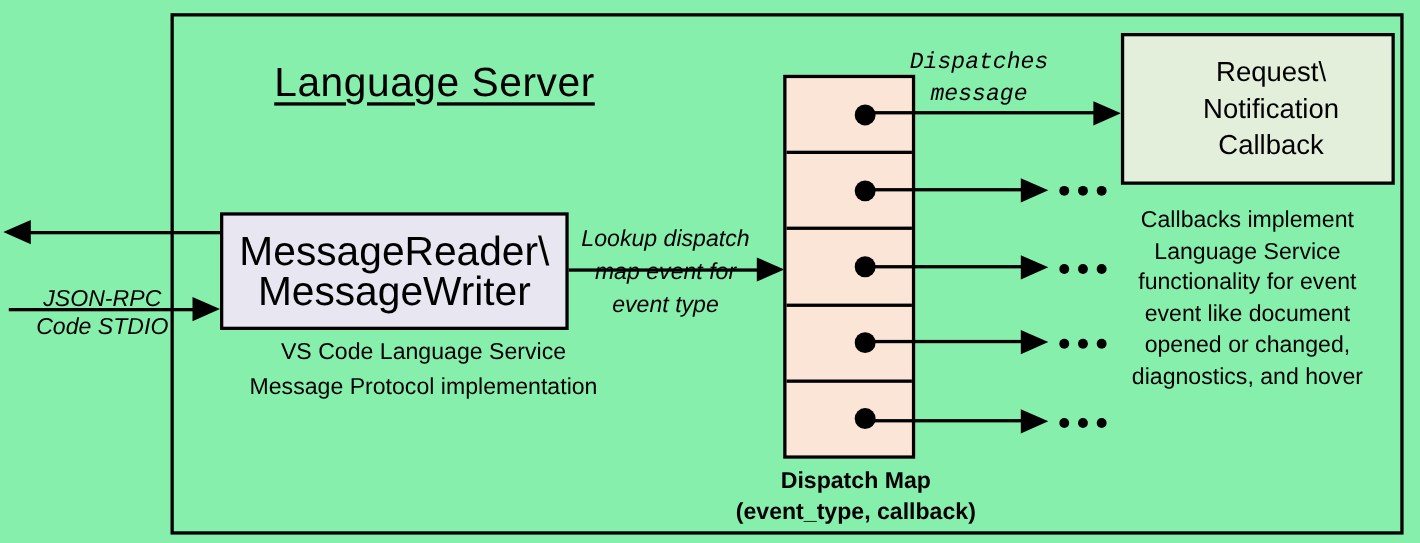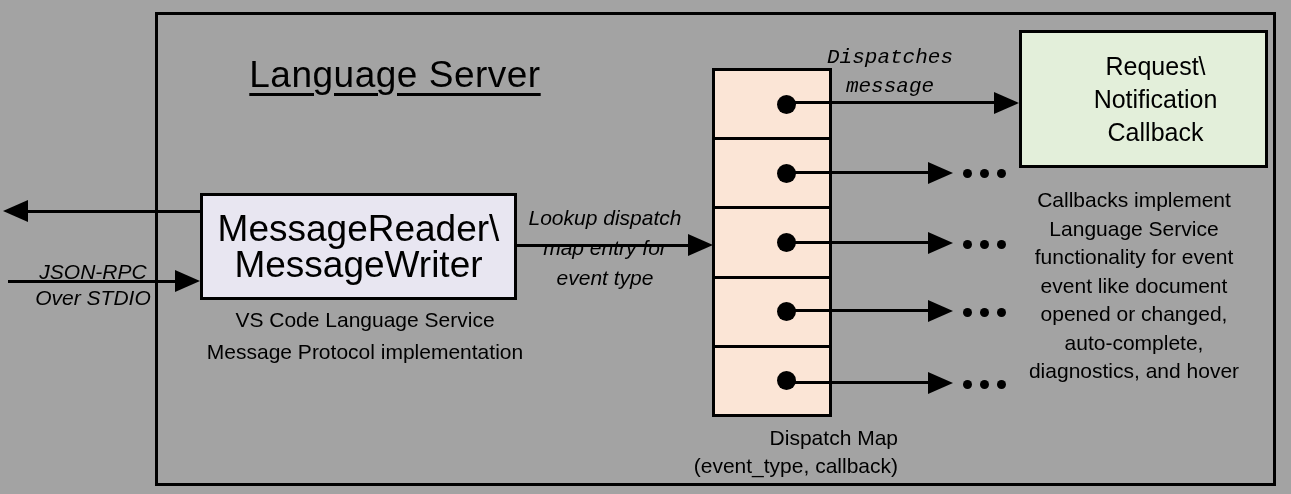--- a/index.html
+++ b/index.html
@@ -1,33 +1,33 @@
 <!DOCTYPE html>
 <html><head>
 <meta charset="utf-8">
 <style>
   html,body { margin:0; padding:0; background:#ffffff; }
   .canvas {
-    position:relative; width:1291px; height:494px; background:#a3a3a3;
+    position:relative; width:1291px; height:494px; background:#86efac;
     font-family:"Liberation Sans", sans-serif; color:#000; overflow:hidden;
   }
   .box { position:absolute; box-sizing:border-box; border:3px solid #000; }
   .outer-box { left:155px; top:12px; width:1121px; height:474px; background:transparent; }
   .title {
     position:absolute; left:235px; top:54px; width:320px; text-align:center;
     font-size:37px; letter-spacing:0.5px;
     text-decoration:underline; text-decoration-thickness:3px; text-underline-offset:6px;
   }
   .reader-box {
     left:200px; top:193px; width:317px; height:107px; background:#e8e6f1;
     display:flex; flex-direction:column; align-items:center; justify-content:center;
     font-size:37px; line-height:36px; text-align:center;
   }
   .reader-caption {
-    position:absolute; left:204px; top:304px; width:322px; text-align:center;
+    position:absolute; left:224px; top:304px; width:322px; text-align:center;
     font-size:21px; line-height:32px;
   }
   .hline { position:absolute; height:3px; background:#000; }
   .ah-right { position:absolute; width:0; height:0;
     border-top:11px solid transparent; border-bottom:11px solid transparent;
     border-left:25px solid #000; }
   .ah-left { position:absolute; width:0; height:0;
     border-top:11px solid transparent; border-bottom:11px solid transparent;
     border-right:25px solid #000; }
   .io-label {
@@ -54,56 +54,56 @@
   .callback-box {
     left:1019px; top:30px; width:249px; height:138px; background:#e3efda;
     display:flex; flex-direction:column; align-items:center; justify-content:center;
     font-size:25px; line-height:33px; text-align:center;padding-left:24px;
   }
   .callbacks-note {
     position:absolute; left:1016px; top:186px; width:236px; text-align:center;
     font-size:21px; line-height:28.5px;
   }
   .map-label {
-    position:absolute; left:658px; top:424px; width:240px; text-align:right;
-    font-size:21px; line-height:28px;
+    position:absolute; left:658px; top:424px; width:240px; text-align:center;
+    font-size:21px; line-height:28px;font-weight:bold;
   }
 </style>
 </head>
 <body>
 
 <div class="canvas">
 
   <div class="box outer-box"></div>
 
   <div class="title">Language Server</div>
 
   <div class="hline" style="left:27px; top:210px; width:173px;"></div>
   <div class="ah-left" style="left:3px; top:200px;"></div>
   <div class="hline" style="left:8px; top:280px; width:168px;"></div>
   <div class="ah-right" style="left:175px; top:270px;"></div>
   <div class="io-label">
     <div>JSON-RPC</div>
-    <div>Over STDIO</div>
+    <div>Code STDIO</div>
   </div>
 
   <div class="box reader-box">
     <div>MessageReader\</div>
     <div>MessageWriter</div>
   </div>
   <div class="reader-caption">
     <div>VS Code Language Service</div>
     <div>Message Protocol implementation</div>
   </div>
 
   <div class="hline" style="left:517px; top:244px; width:173px;"></div>
   <div class="ah-right" style="left:688px; top:234px;"></div>
   <div class="lookup-label">
     <div>Lookup dispatch</div>
-    <div>map entry for</div>
+    <div>map event for</div>
     <div>event type</div>
   </div>
 
   <div class="box dispatch-map">
     <div class="map-cell">
         <div class="map-dot"></div>
       </div>
     <div class="map-cell">
         <div class="map-dot"></div>
       </div>
@@ -163,21 +163,20 @@
     <div>Notification</div>
     <div>Callback</div>
   </div>
 
   <div class="callbacks-note">
     <div>Callbacks implement</div>
     <div>Language Service</div>
     <div>functionality for event</div>
     <div>event like document</div>
     <div>opened or changed,</div>
-    <div>auto-complete,</div>
     <div>diagnostics, and hover</div>
   </div>
 
   <div class="map-label">
     <div>Dispatch Map</div>
     <div>(event_type, callback)</div>
   </div>
 
 </div>
 

